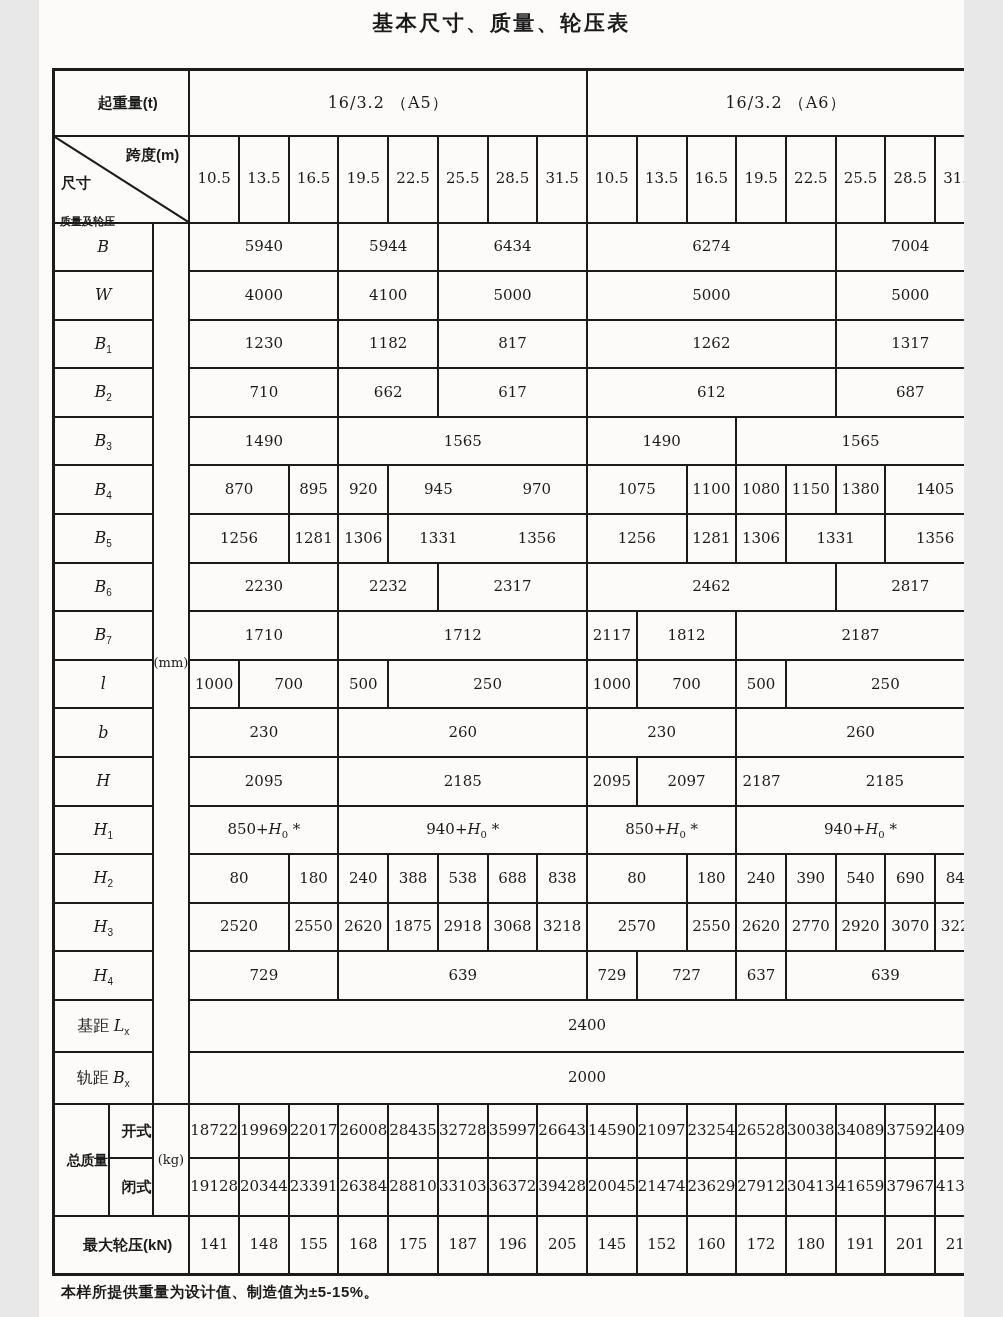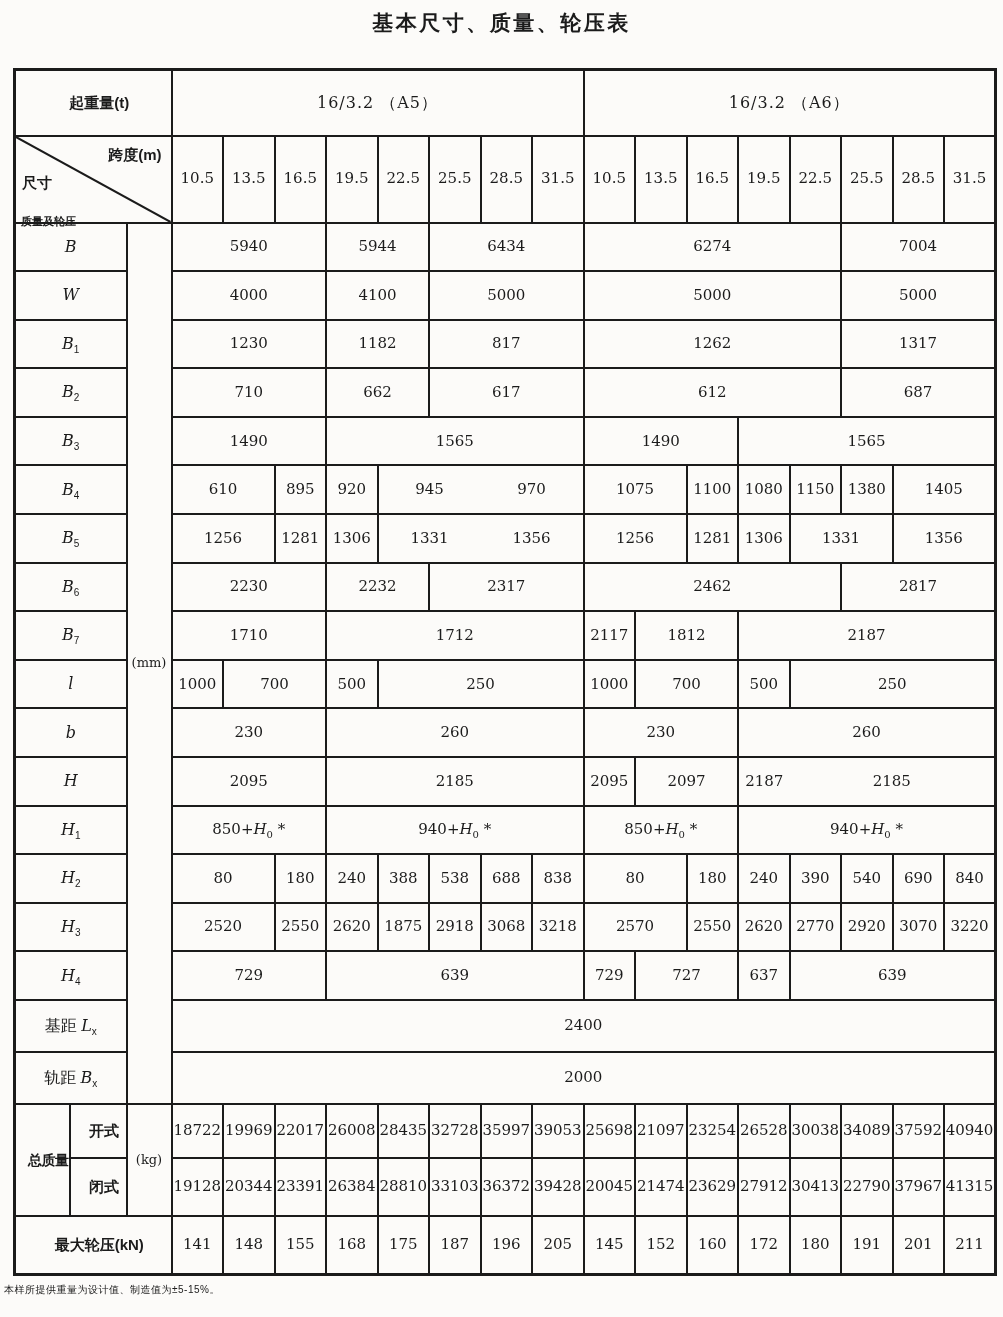--- a/index.html
+++ b/index.html
@@ -1,19 +1,19 @@
 <!DOCTYPE html>
 <html style="--ink: #1b1b1b; --paper: #fcfbf9;"><head>
 <meta charset="utf-8">
 <style>
   :root{ --ink:#1b1b1b; --paper:#fcfbf9; }
   html,body{margin:0;padding:0;}
   body{background:#e8e8e8;}
   .page{
-    position:relative; width:1003px; height:1317px; margin:0 auto;
+    position:relative; width:925px; height:1317px; margin:0 auto;
     background:var(--paper); color:var(--ink);
     font-family:"Liberation Sans",sans-serif; overflow:hidden;
   }
   .page-title{
     position:absolute; top:9px; left:0; right:0; text-align:center;
     font-size:21px; font-weight:bold; letter-spacing:2.5px;
   }
   table.spec{
     position:absolute; left:13px; top:68px;
     border-collapse:collapse; table-layout:fixed;
@@ -33,21 +33,21 @@
   sub{font-size:10px; line-height:0;}
   .massl{font-size:14px; letter-spacing:-0.5px;text-align:center;}
   .unit{font-size:13px;border-radius:10px;}
   .nr{border-right:none !important;} .nl{border-left:none !important;}
   .diag{position:relative;margin-left:34px;}
   .diag svg{position:absolute; left:0; top:0; width:100%; height:100%; display:block;}
   .diag .dtop{position:absolute; top:9px; right:9px; font-weight:bold; font-size:15px;}
   .diag .dmid{position:absolute; left:6px; top:37px; font-weight:bold; font-size:15px;}
   .diag .dbot{position:absolute; left:5px; top:78px; font-weight:bold; font-size:11px;}
   .footnote{
-    position:absolute; left:4px; top:1283px; font-size:10px; font-weight:normal;
+    position:absolute; left:22px; top:1283px; font-size:15px; font-weight:bold;
     letter-spacing:0.5px;
   }
 </style>
 </head>
 <body>
 
 <div class="page">
   <div class="page-title">基本尺寸、质量、轮压表</div>
   <table class="spec">
     <colgroup>
@@ -138,21 +138,21 @@
         </tr>
         <tr class="r-dim">
           <td class="lab" colspan="2"><i>B</i><sub>3</sub></td>
           <td class="num" colspan="3">1490</td>
           <td class="num" colspan="5">1565</td>
           <td class="num" colspan="3">1490</td>
           <td class="num" colspan="5">1565</td>
         </tr>
         <tr class="r-dim">
           <td class="lab" colspan="2"><i>B</i><sub>4</sub></td>
-          <td class="num" colspan="2">610</td>
+          <td class="num" colspan="2">870</td>
           <td class="num">895</td>
           <td class="num">920</td>
           <td class="num nr" colspan="2">945</td>
           <td class="num nl" colspan="2">970</td>
           <td class="num" colspan="2">1075</td>
           <td class="num">1100</td>
           <td class="num">1080</td>
           <td class="num">1150</td>
           <td class="num">1380</td>
           <td class="num" colspan="2">1405</td>
@@ -275,22 +275,22 @@
           <td class="cn massl" rowspan="2">总质量</td>
           <td class="cn">开式</td>
           <td class="num unit" rowspan="2">(kg)</td>
           <td class="num">18722</td>
           <td class="num">19969</td>
           <td class="num">22017</td>
           <td class="num">26008</td>
           <td class="num">28435</td>
           <td class="num">32728</td>
           <td class="num">35997</td>
-          <td class="num">39053</td>
-          <td class="num">25698</td>
+          <td class="num">26643</td>
+          <td class="num">14590</td>
           <td class="num">21097</td>
           <td class="num">23254</td>
           <td class="num">26528</td>
           <td class="num">30038</td>
           <td class="num">34089</td>
           <td class="num">37592</td>
           <td class="num">40940</td>
         </tr>
         <tr class="r-closed">
           <td class="cn">闭式</td>
@@ -300,21 +300,21 @@
           <td class="num">26384</td>
           <td class="num">28810</td>
           <td class="num">33103</td>
           <td class="num">36372</td>
           <td class="num">39428</td>
           <td class="num">20045</td>
           <td class="num">21474</td>
           <td class="num">23629</td>
           <td class="num">27912</td>
           <td class="num">30413</td>
-          <td class="num">22790</td>
+          <td class="num">41659</td>
           <td class="num">37967</td>
           <td class="num">41315</td>
         </tr>
         <tr class="r-wheel">
           <td class="cn" colspan="3">最大轮压(kN)</td>
           <td class="num">141</td>
           <td class="num">148</td>
           <td class="num">155</td>
           <td class="num">168</td>
           <td class="num">175</td>

